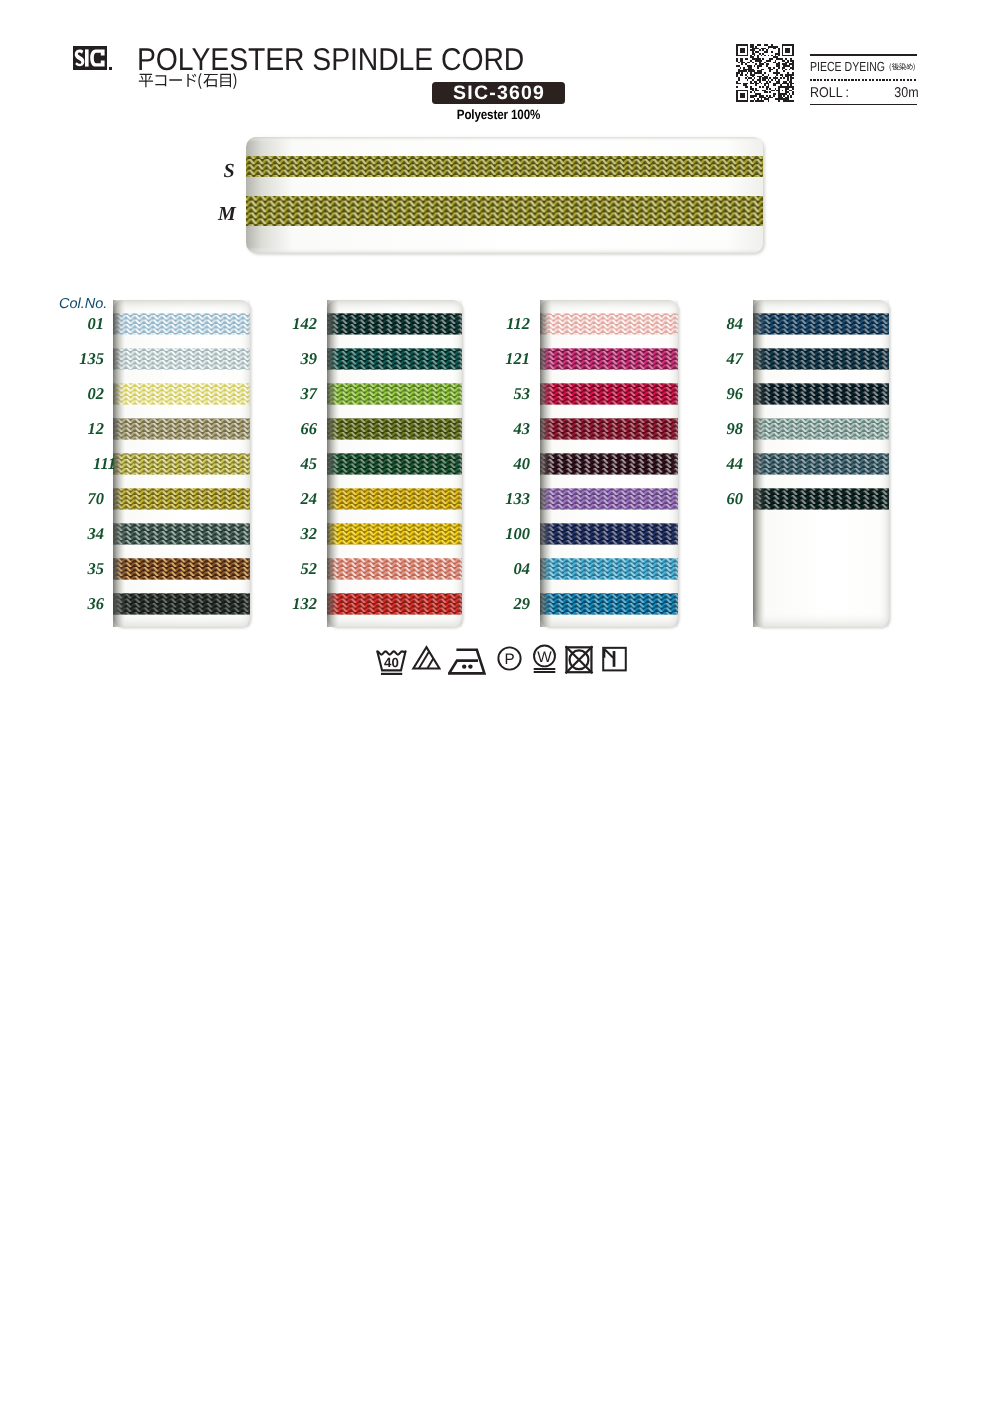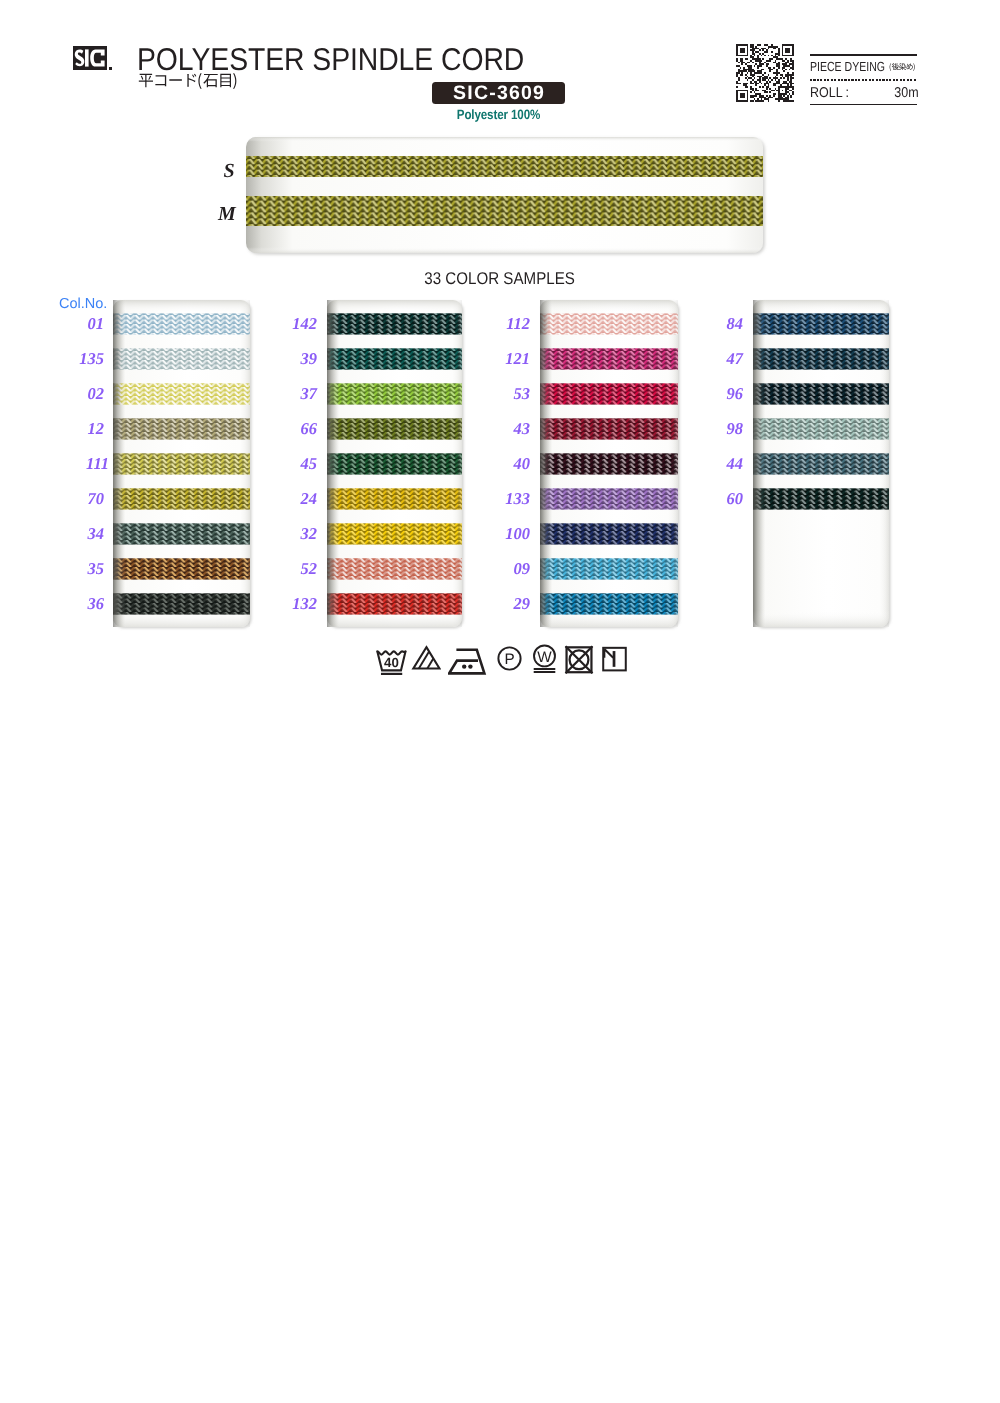--- a/index.html
+++ b/index.html
@@ -4,42 +4,42 @@
 <style>
 html,body{margin:0;padding:0;}
 body{width:1000px;height:1403px;background:#fff;font-family:"Liberation Sans",sans-serif;position:relative;overflow:hidden;-webkit-font-smoothing:antialiased;text-rendering:geometricPrecision;}
 svg text{-webkit-font-smoothing:antialiased;}
 .pg{position:absolute;inset:0;padding-left:10px;}
 .logo{position:absolute;left:73px;top:46px;}
 .logo-dot{position:absolute;left:108.5px;top:66.5px;width:3.4px;height:3.4px;background:#231f20;}
 .title{position:absolute;left:137px;top:40.5px;font-size:31.5px;font-weight:400;color:#231f20;letter-spacing:-0.07px;white-space:nowrap;transform-origin:0 0;transform:scaleX(0.90);}
 .subja{position:absolute;left:138px;top:69px;}
 .code{position:absolute;left:432px;top:82px;width:133px;height:22px;background:#2b2220;border-radius:3.5px;color:#fff;font-size:19.5px;font-weight:bold;display:flex;align-items:center;justify-content:center;letter-spacing:1.2px;text-indent:1.2px;}
-.comp{position:absolute;left:432px;top:107px;width:133px;text-align:center;font-size:13.5px;font-weight:bold;color:#0f766e;letter-spacing:-0.15px;}
+.comp{position:absolute;left:432px;top:107px;width:133px;text-align:center;font-size:13.5px;font-weight:bold;color:#000000;letter-spacing:-0.15px;}
 .comp>span{display:inline-block;transform:scaleX(0.86);}
 .qr{position:absolute;left:736px;top:44px;line-height:0;}
 .spec{position:absolute;left:810px;top:54px;width:107px;height:52px;overflow:visible;}
 .rule{position:absolute;left:0;width:107px;}
 .rt{top:0;height:1.7px;background:#231f20;}
 .rb{top:49.5px;height:1.7px;background:#231f20;}
 .rd{top:24.6px;height:2.1px;background-image:repeating-linear-gradient(to right,#231f20 0 2.1px,transparent 2.1px 3.45px);}
 .srow{position:absolute;left:0;width:107px;white-space:nowrap;}
 .sr1{top:5px;}
 .sr2{top:31px;}
 .sp-l{position:absolute;left:0;top:0;font-size:13.2px;color:#231f20;white-space:nowrap;display:inline-block;transform-origin:0 50%;transform:scaleX(0.80);}
 .sr2 .sp-l{font-size:14.2px;transform:scaleX(0.88);}
 .sp-ja{position:absolute;right:0;top:0.5px;}
 .sp-r{position:absolute;right:-2px;top:0;font-size:14.2px;color:#231f20;display:inline-block;transform-origin:100% 50%;transform:scaleX(0.88);}
 .mlbl{position:absolute;font-family:"Liberation Serif",serif;font-style:italic;font-weight:bold;font-size:20px;color:#231f20;text-align:center;width:30px;line-height:20px;}
 .ml-s{left:214px;top:161px;}
 .ml-m{left:212px;top:204px;}
 .sect{position:absolute;left:0;top:269px;width:1000px;text-align:center;font-size:17px;color:#231f20;}
 .sect>span{display:inline-block;transform:scaleX(0.89);}
-.colno{position:absolute;left:59px;top:296px;font-size:14.5px;color:#3b82f6;}
-.cno{position:absolute;width:60px;text-align:right;font-family:"Liberation Serif",serif;font-style:italic;font-weight:bold;font-size:16.5px;color:#8b5cf6;line-height:19px;}
+.colno{position:absolute;left:59px;top:296px;font-size:14.5px;color:#0c4a6e;font-style:italic;}
+.cno{position:absolute;width:60px;text-align:right;font-family:"Liberation Serif",serif;font-style:italic;font-weight:bold;font-size:16.5px;color:#14532d;line-height:19px;}
 .art{position:absolute;left:0;top:0;}
 .care{position:absolute;left:0;top:0;}
 .cs{position:absolute;width:33px;height:33px;}
 .csw{width:40px;height:36px;}
 </style>
 </head>
 <body>
 
 <div class="pg">
 <div class="hdr">
@@ -422,48 +422,47 @@
 <rect x="753" y="383.3" width="8" height="21.3" fill="url(#cordl)"></rect>
 <rect x="753" y="418.3" width="8" height="21.3" fill="url(#cordl)"></rect>
 <rect x="753" y="453.3" width="8" height="21.3" fill="url(#cordl)"></rect>
 <rect x="753" y="488.3" width="8" height="21.3" fill="url(#cordl)"></rect>
 <rect x="753" y="300.0" width="13" height="327.0" fill="url(#edge)"></rect>
 <rect x="882" y="300.0" width="7" height="327.0" fill="url(#redge)"></rect>
 </g>
 </svg>
 <div class="mlbl ml-s">S</div>
 <div class="mlbl ml-m">M</div>
-<div class="sect"><span>33 COLOR SAMPLES</span></div>
 <div class="colno">Col.No.</div>
 <div class="cno" style="top:314.1px;left:44px">01</div>
 <div class="cno" style="top:349.1px;left:44px">135</div>
 <div class="cno" style="top:384.1px;left:44px">02</div>
 <div class="cno" style="top:419.1px;left:44px">12</div>
-<div class="cno" style="top:454.1px;left:49px">111</div>
+<div class="cno" style="top:454.1px;left:56px">111</div>
 <div class="cno" style="top:489.1px;left:44px">70</div>
 <div class="cno" style="top:524.1px;left:44px">34</div>
 <div class="cno" style="top:559.1px;left:44px">35</div>
 <div class="cno" style="top:594.1px;left:44px">36</div>
 <div class="cno" style="top:314.1px;left:257px">142</div>
 <div class="cno" style="top:349.1px;left:257px">39</div>
 <div class="cno" style="top:384.1px;left:257px">37</div>
 <div class="cno" style="top:419.1px;left:257px">66</div>
 <div class="cno" style="top:454.1px;left:257px">45</div>
 <div class="cno" style="top:489.1px;left:257px">24</div>
 <div class="cno" style="top:524.1px;left:257px">32</div>
 <div class="cno" style="top:559.1px;left:257px">52</div>
 <div class="cno" style="top:594.1px;left:257px">132</div>
 <div class="cno" style="top:314.1px;left:470px">112</div>
 <div class="cno" style="top:349.1px;left:470px">121</div>
 <div class="cno" style="top:384.1px;left:470px">53</div>
 <div class="cno" style="top:419.1px;left:470px">43</div>
 <div class="cno" style="top:454.1px;left:470px">40</div>
 <div class="cno" style="top:489.1px;left:470px">133</div>
 <div class="cno" style="top:524.1px;left:470px">100</div>
-<div class="cno" style="top:559.1px;left:470px">09</div>
+<div class="cno" style="top:559.1px;left:470px">04</div>
 <div class="cno" style="top:594.1px;left:470px">29</div>
 <div class="cno" style="top:314.1px;left:683px">84</div>
 <div class="cno" style="top:349.1px;left:683px">47</div>
 <div class="cno" style="top:384.1px;left:683px">96</div>
 <div class="cno" style="top:419.1px;left:683px">98</div>
 <div class="cno" style="top:454.1px;left:683px">44</div>
 <div class="cno" style="top:489.1px;left:683px">60</div>
 <div class="care">
 <svg class="cs" viewBox="0 0 36 36" style="left:373.5px;top:643.5px;width:33px;height:33px">
         <path d="M3.6 8.0L8.8 28.8L29.4 28.8L34.4 8.0" fill="none" stroke="#231f20" stroke-width="2.3" stroke-linejoin="miter"></path>

